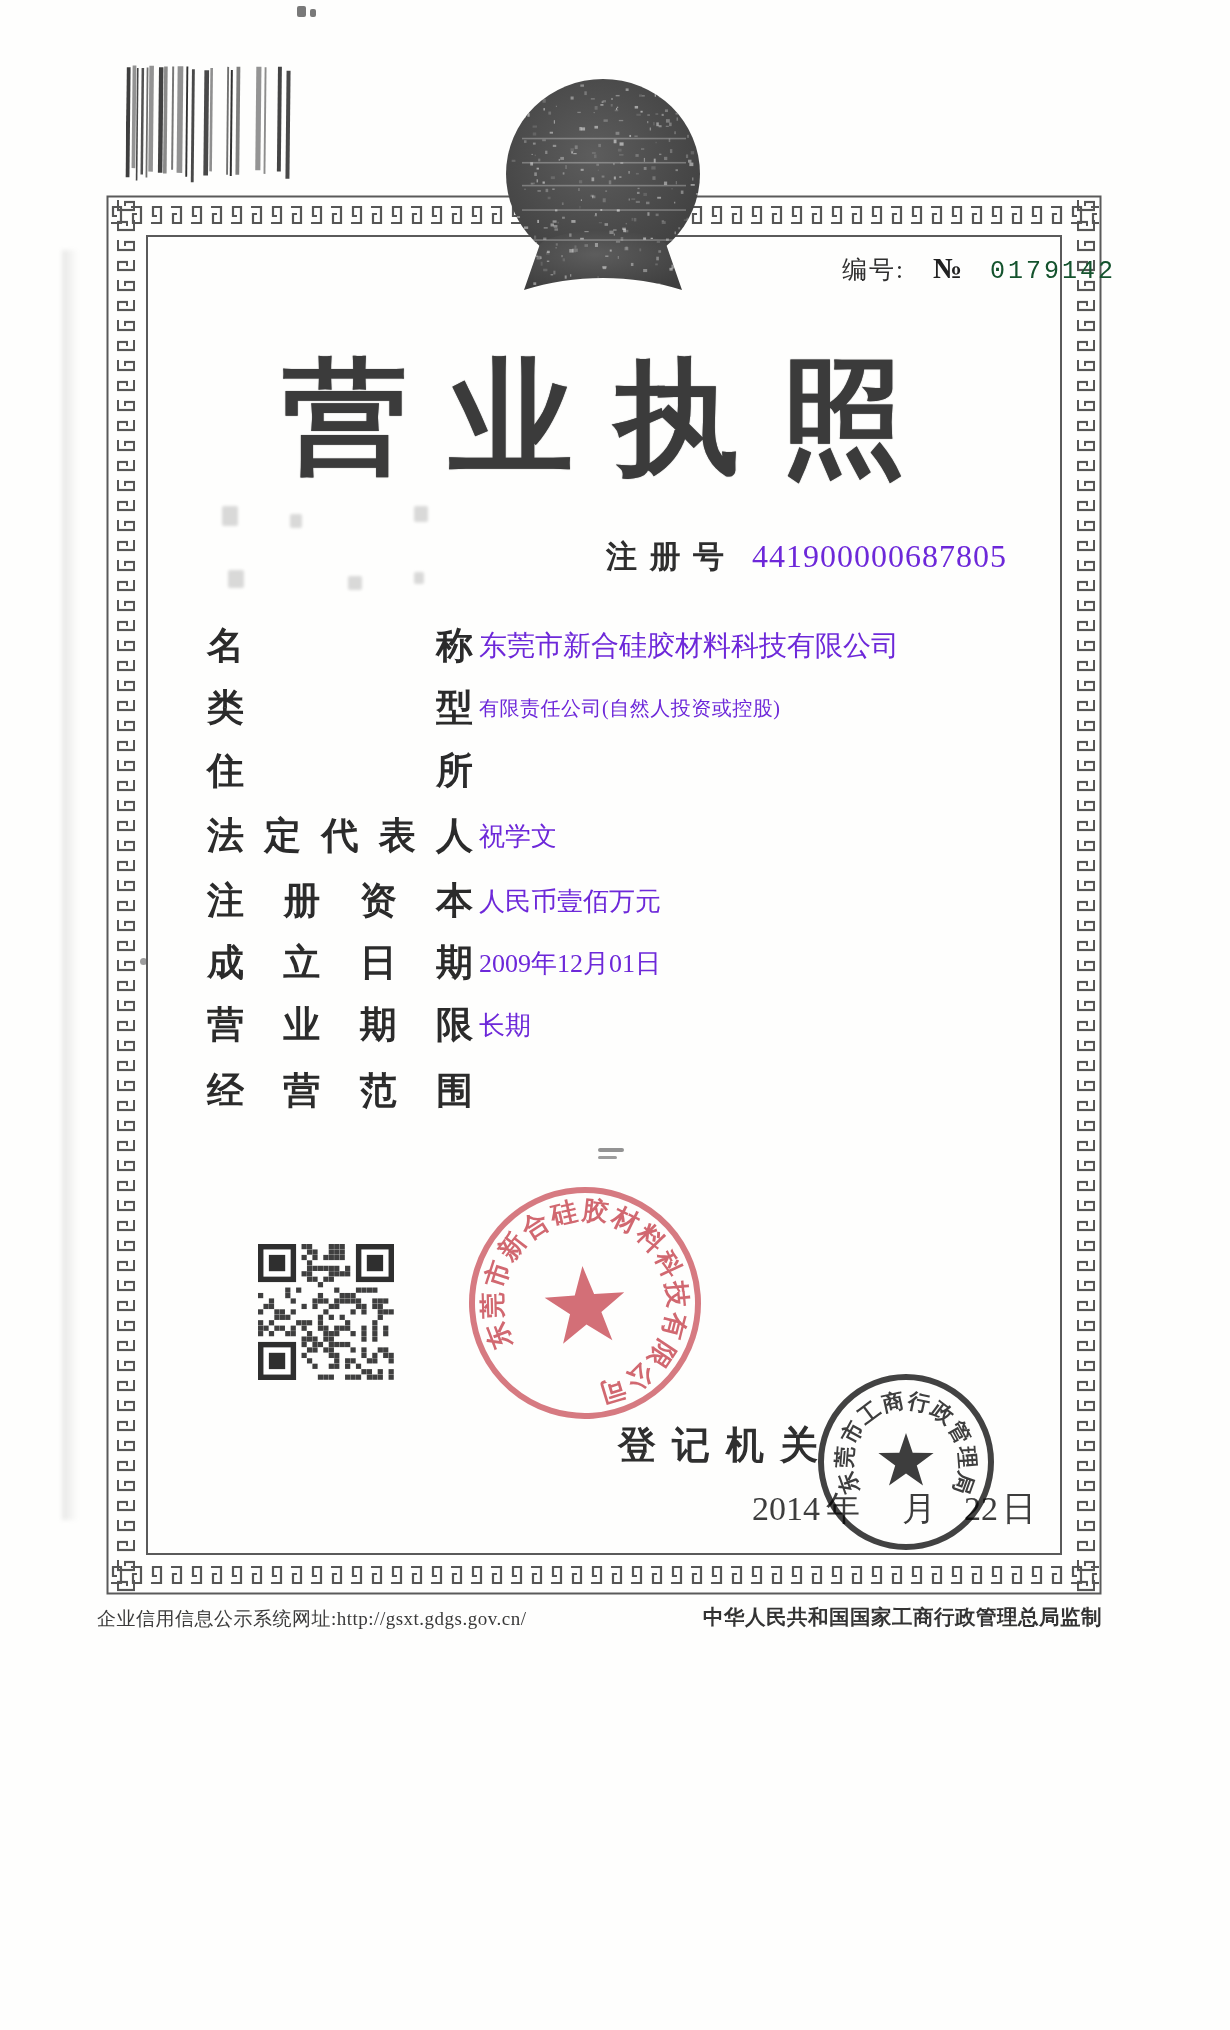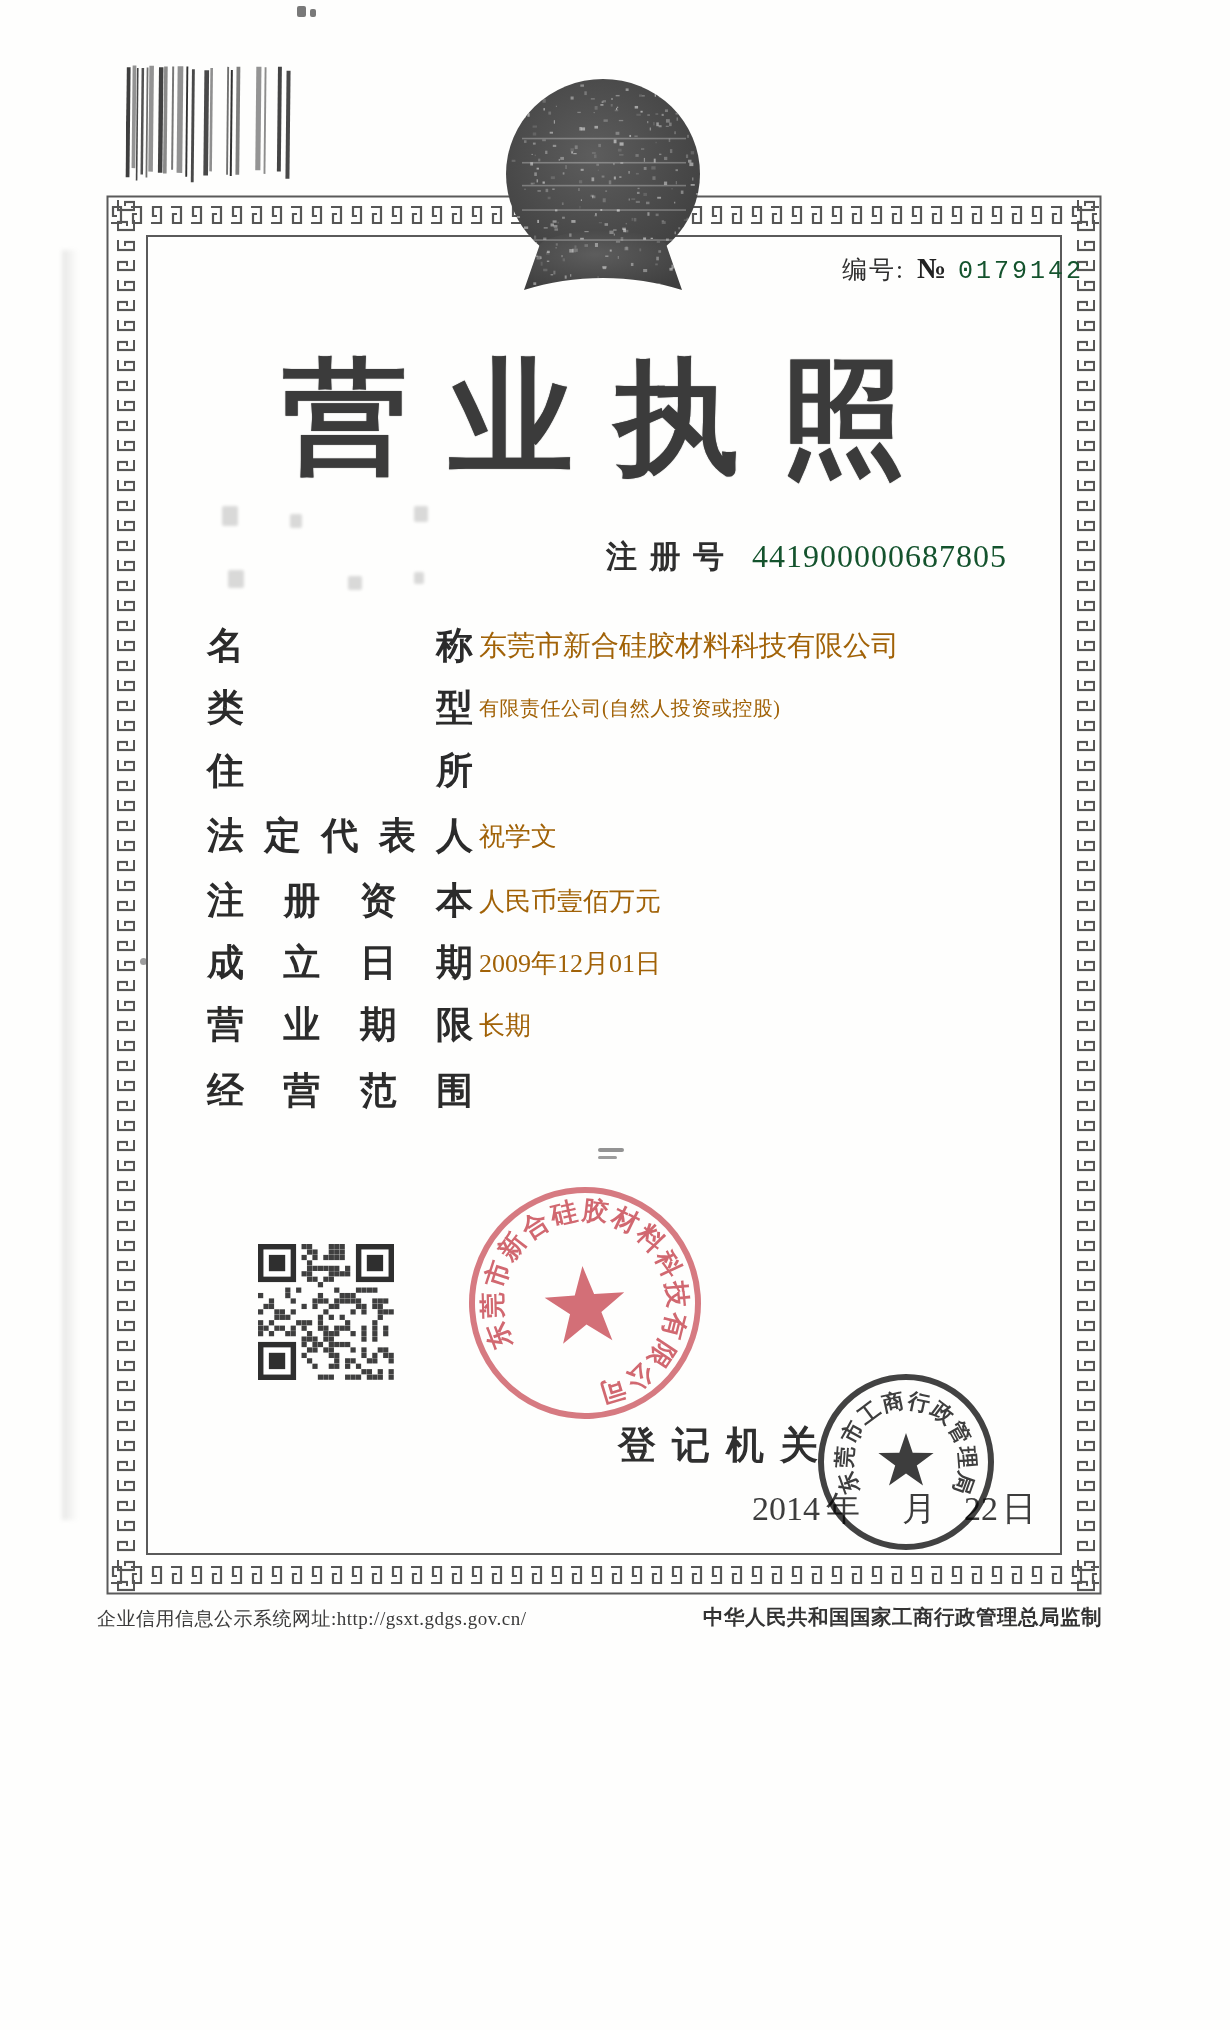--- a/index.html
+++ b/index.html
@@ -2,38 +2,38 @@
 <html><head>
 <meta charset="utf-8">
 <style>
   html,body{margin:0;padding:0;background:#ffffff;}
   #page{position:relative;width:1230px;height:2030px;background:#fefefd;overflow:hidden;
         font-family:"Liberation Serif","DejaVu Serif",serif;color:#3a3a3a;}
   .abs{position:absolute;}
   
   #frame{left:106px;top:195px;}
   
-  #serial{left:842px;top:252px;display:flex;align-items:baseline;gap:12px;}
+  #serial{left:842px;top:252px;display:flex;align-items:baseline;gap:28px;}
   #serial .lab{font-size:25px;color:#2f2f2f;letter-spacing:2px;}
   #serial .no{font-size:29px;font-weight:bold;color:#222;}
   #serial .num{font-family:"Liberation Mono","DejaVu Sans Mono",monospace;font-size:25px;letter-spacing:3px;color:#14532d;}
   
   #title{left:0;top:336px;width:1230px;text-align:center;font-size:124px;font-weight:bold;
          font-family:"Liberation Sans","DejaVu Sans",sans-serif;color:#3b3b3b;
          letter-spacing:42px;box-sizing:border-box;
          text-shadow:0 0 1px #555;}
   
   #regno{left:606px;top:536px;display:flex;align-items:baseline;}
   #regno .rlab{width:118px;display:flex;justify-content:space-between;font-size:31px;font-weight:600;color:#2e2e2e;}
-  #regno .rval{margin-left:28px;font-size:32px;letter-spacing:1px;color:#14532d;}
+  #regno .rval{margin-left:28px;font-size:32px;letter-spacing:1px;color:#6d28d9;}
   
   .row{position:absolute;left:207px;width:880px;display:flex;align-items:center;height:46px;}
   .flabel{width:266px;font-size:37px;font-weight:600;color:#2b2b2b;flex:none;}
   .spread{display:flex;justify-content:space-between;}
-  .fvalue{margin-left:6px;color:#a16207;}
+  .fvalue{margin-left:6px;color:#6d28d9;}
   .v28{font-size:28px;}
   .v27{font-size:27px;}
   .v24{font-size:20px;letter-spacing:.5px;}
   .v26{font-size:26px;}
   #row-scope{align-items:flex-start;height:auto;}
   #row-scope .fvalue{width:574px;font-size:21.5px;line-height:27.5px;text-align:justify;margin-top:4px;color:#3f3f3f;}
   
   #registrar{left:618px;top:1420px;width:200px;font-size:38px;font-weight:600;color:#2f2f2f;}
   #issue-date{left:752px;top:1486px;font-size:34px;color:#3d3d3d;white-space:nowrap;}
   #issue-date span{display:inline-block;}

